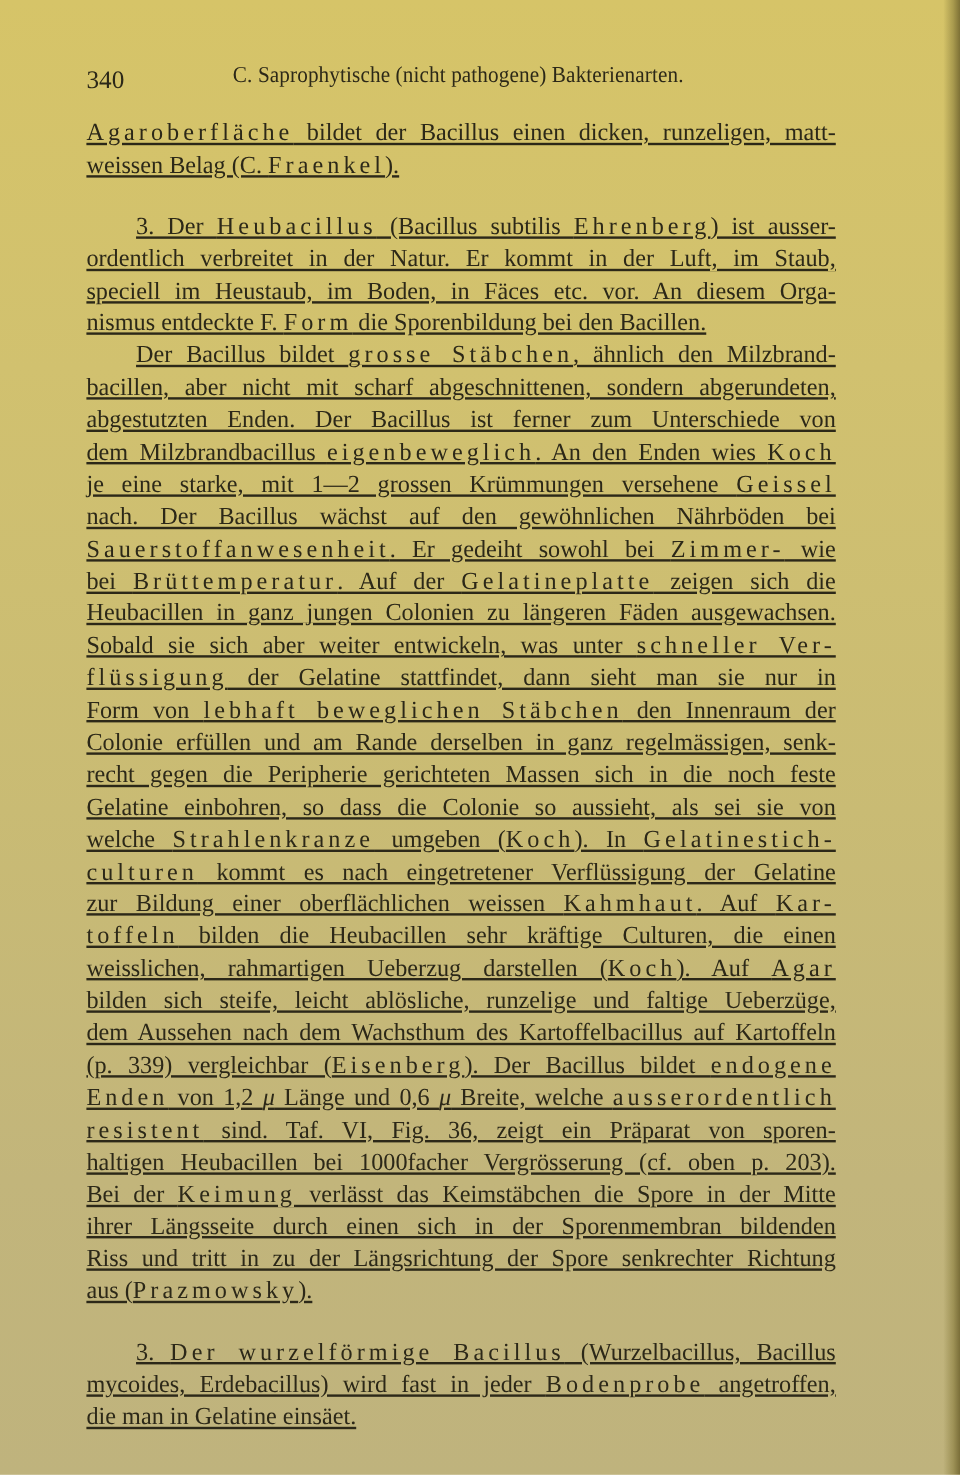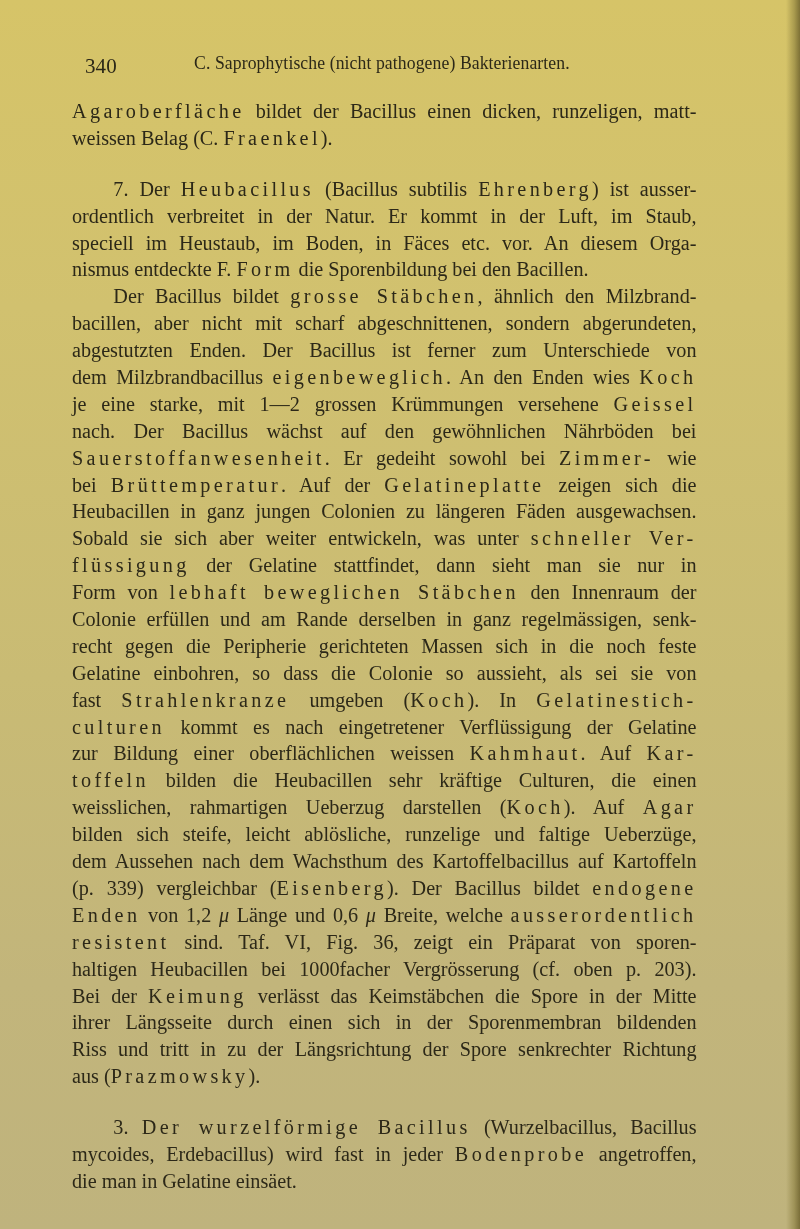--- a/index.html
+++ b/index.html
@@ -30,35 +30,35 @@
       width: 640px;
       height: 30px;
       font-size: 19px;
       letter-spacing: 0.1px;
     }
     .page-number {
       position: absolute;
       left: 2px;
       top: 2px;
       font-size: 21px;
-      margin-left: 13px;
     }
     .running-title {
       position: absolute;
       left: 124px;
       top: 0px;
       font-size: 19px;
       transform: scaleX(0.93);
       transform-origin: left;
     }
     .text-block {
       position: absolute;
       left: 72px;
       top: 98px;
       width: 634px;
+      text-decoration: underline;
     }
     .line {
       display: block;
       text-align: justify;
       text-align-last: justify;
       white-space: nowrap;
       height: 26.9px;
       line-height: 26.9px;
       font-size: 20.5px;
       transform: scaleX(0.985);
@@ -91,42 +91,42 @@
     <span class="running-title">C. Saprophytische (nicht pathogene) Bakterienarten.</span>
   </div>
 
   <div class="text-block">
     <div id="para-0">
         <span class="line"><span class="sp">Agaroberfläche</span><span> bildet der Bacillus einen dicken, runzeligen, matt-</span></span>
         <span class="line last"><span>weissen Belag (C. </span><span class="sp">Fraenkel</span><span>).</span></span>
       </div>
     <div class="gap"></div>
     <div id="para-1">
-        <span class="line ind"><span>7. Der </span><span class="sp">Heubacillus</span><span> (Bacillus subtilis </span><span class="sp">Ehrenberg</span><span>) ist ausser-</span></span>
+        <span class="line ind"><span>3. Der </span><span class="sp">Heubacillus</span><span> (Bacillus subtilis </span><span class="sp">Ehrenberg</span><span>) ist ausser-</span></span>
         <span class="line"><span>ordentlich verbreitet in der Natur. Er kommt in der Luft, im Staub,</span></span>
         <span class="line"><span>speciell im Heustaub, im Boden, in Fäces etc. vor. An diesem Orga-</span></span>
         <span class="line last"><span>nismus entdeckte F. </span><span class="sp">Form</span><span> die Sporenbildung bei den Bacillen.</span></span>
       </div>
     <div id="para-2">
         <span class="line ind"><span>Der Bacillus bildet </span><span class="sp">grosse Stäbchen</span><span>, ähnlich den Milzbrand-</span></span>
         <span class="line"><span>bacillen, aber nicht mit scharf abgeschnittenen, sondern abgerundeten,</span></span>
         <span class="line"><span>abgestutzten Enden. Der Bacillus ist ferner zum Unterschiede von</span></span>
         <span class="line"><span>dem Milzbrandbacillus </span><span class="sp">eigenbeweglich</span><span>. An den Enden wies </span><span class="sp">Koch</span></span>
         <span class="line"><span>je eine starke, mit 1—2 grossen Krümmungen versehene </span><span class="sp">Geissel</span></span>
         <span class="line"><span>nach. Der Bacillus wächst auf den gewöhnlichen Nährböden bei</span></span>
         <span class="line"><span class="sp">Sauerstoffanwesenheit</span><span>. Er gedeiht sowohl bei </span><span class="sp">Zimmer-</span><span> wie</span></span>
         <span class="line"><span>bei </span><span class="sp">Brüttemperatur</span><span>. Auf der </span><span class="sp">Gelatineplatte</span><span> zeigen sich die</span></span>
         <span class="line"><span>Heubacillen in ganz jungen Colonien zu längeren Fäden ausgewachsen.</span></span>
         <span class="line"><span>Sobald sie sich aber weiter entwickeln, was unter </span><span class="sp">schneller Ver-</span></span>
         <span class="line"><span class="sp">flüssigung</span><span> der Gelatine stattfindet, dann sieht man sie nur in</span></span>
         <span class="line"><span>Form von </span><span class="sp">lebhaft beweglichen Stäbchen</span><span> den Innenraum der</span></span>
         <span class="line"><span>Colonie erfüllen und am Rande derselben in ganz regelmässigen, senk-</span></span>
         <span class="line"><span>recht gegen die Peripherie gerichteten Massen sich in die noch feste</span></span>
         <span class="line"><span>Gelatine einbohren, so dass die Colonie so aussieht, als sei sie von</span></span>
-        <span class="line"><span>fast </span><span class="sp">Strahlenkranze</span><span> umgeben (</span><span class="sp">Koch</span><span>). In </span><span class="sp">Gelatinestich-</span></span>
+        <span class="line"><span>welche </span><span class="sp">Strahlenkranze</span><span> umgeben (</span><span class="sp">Koch</span><span>). In </span><span class="sp">Gelatinestich-</span></span>
         <span class="line"><span class="sp">culturen</span><span> kommt es nach eingetretener Verflüssigung der Gelatine</span></span>
         <span class="line"><span>zur Bildung einer oberflächlichen weissen </span><span class="sp">Kahmhaut</span><span>. Auf </span><span class="sp">Kar-</span></span>
         <span class="line"><span class="sp">toffeln</span><span> bilden die Heubacillen sehr kräftige Culturen, die einen</span></span>
         <span class="line"><span>weisslichen, rahmartigen Ueberzug darstellen (</span><span class="sp">Koch</span><span>). Auf </span><span class="sp">Agar</span></span>
         <span class="line"><span>bilden sich steife, leicht ablösliche, runzelige und faltige Ueberzüge,</span></span>
         <span class="line"><span>dem Aussehen nach dem Wachsthum des Kartoffelbacillus auf Kartoffeln</span></span>
         <span class="line"><span>(p. 339) vergleichbar (</span><span class="sp">Eisenberg</span><span>). Der Bacillus bildet </span><span class="sp">endogene</span></span>
         <span class="line"><span class="sp">Enden</span><span> von 1,2 </span><span class="mu">μ</span><span> Länge und 0,6 </span><span class="mu">μ</span><span> Breite, welche </span><span class="sp">ausserordentlich</span></span>
         <span class="line"><span class="sp">resistent</span><span> sind. Taf. VI, Fig. 36, zeigt ein Präparat von sporen-</span></span>
         <span class="line"><span>haltigen Heubacillen bei 1000facher Vergrösserung (cf. oben p. 203).</span></span>

